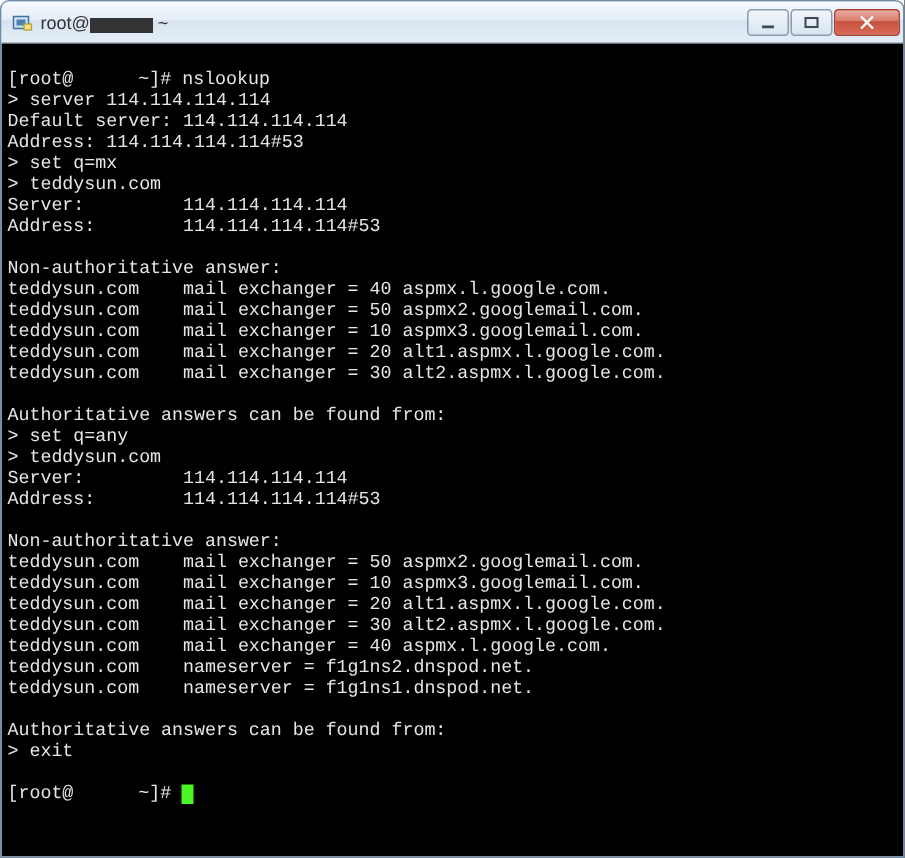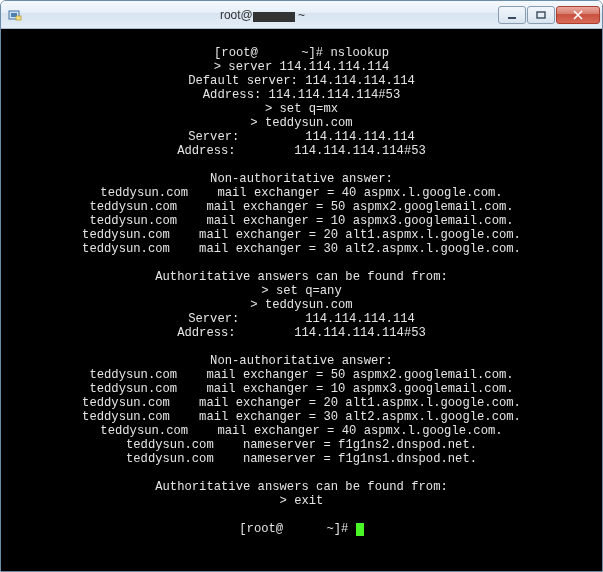--- a/index.html
+++ b/index.html
@@ -9,21 +9,20 @@
     background: #fff;
     font-family: "Consolas", "Courier New", monospace;
     width: 603px;
   }
   .window {
     width: 603px;
     border: 1px solid #6b8ba7;
     border-radius: 6px 6px 0 0;
     background: #fff;
     overflow: hidden;
-    text-align: center;
   }
   .titlebar {
     height: 28px;
     background: linear-gradient(to bottom, #f5f9fd 0%, #e5eef7 45%, #d7e4f0 46%, #e3edf6 100%);
     display: flex;
     align-items: center;
     padding: 0 2px 0 6px;
     border-bottom: 1px solid #a9bcd0;
   }
   .title-icon {

